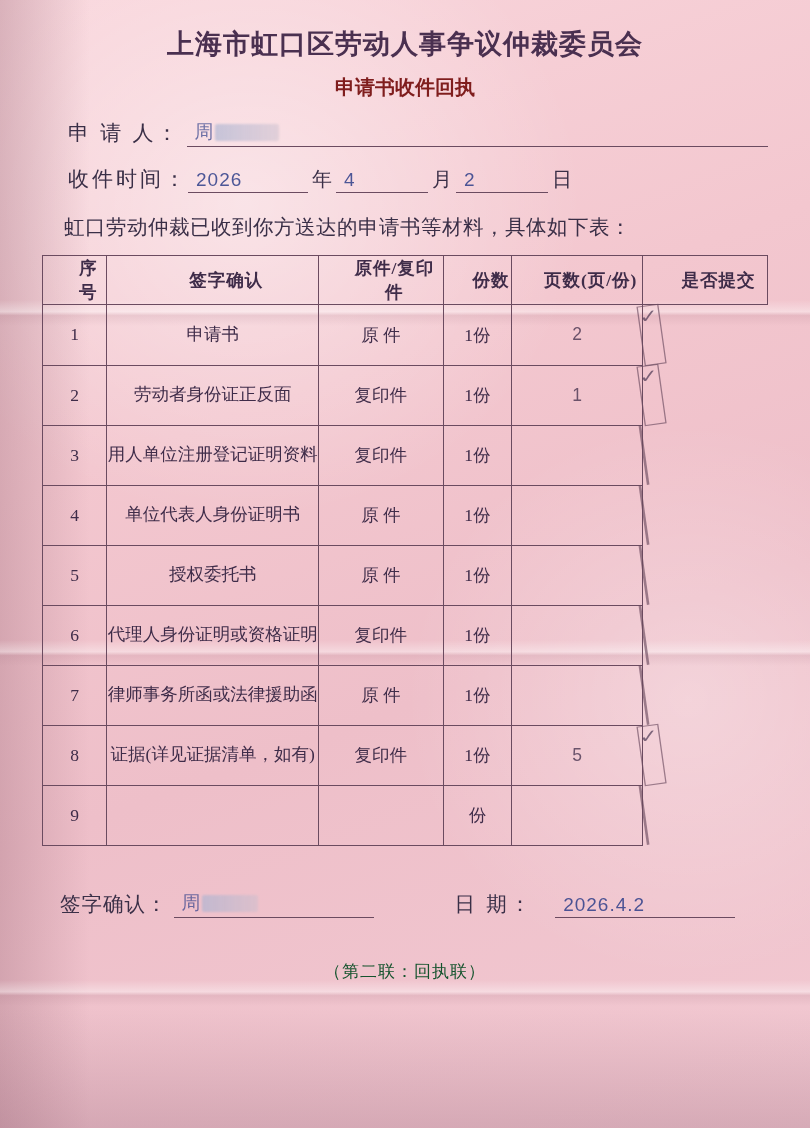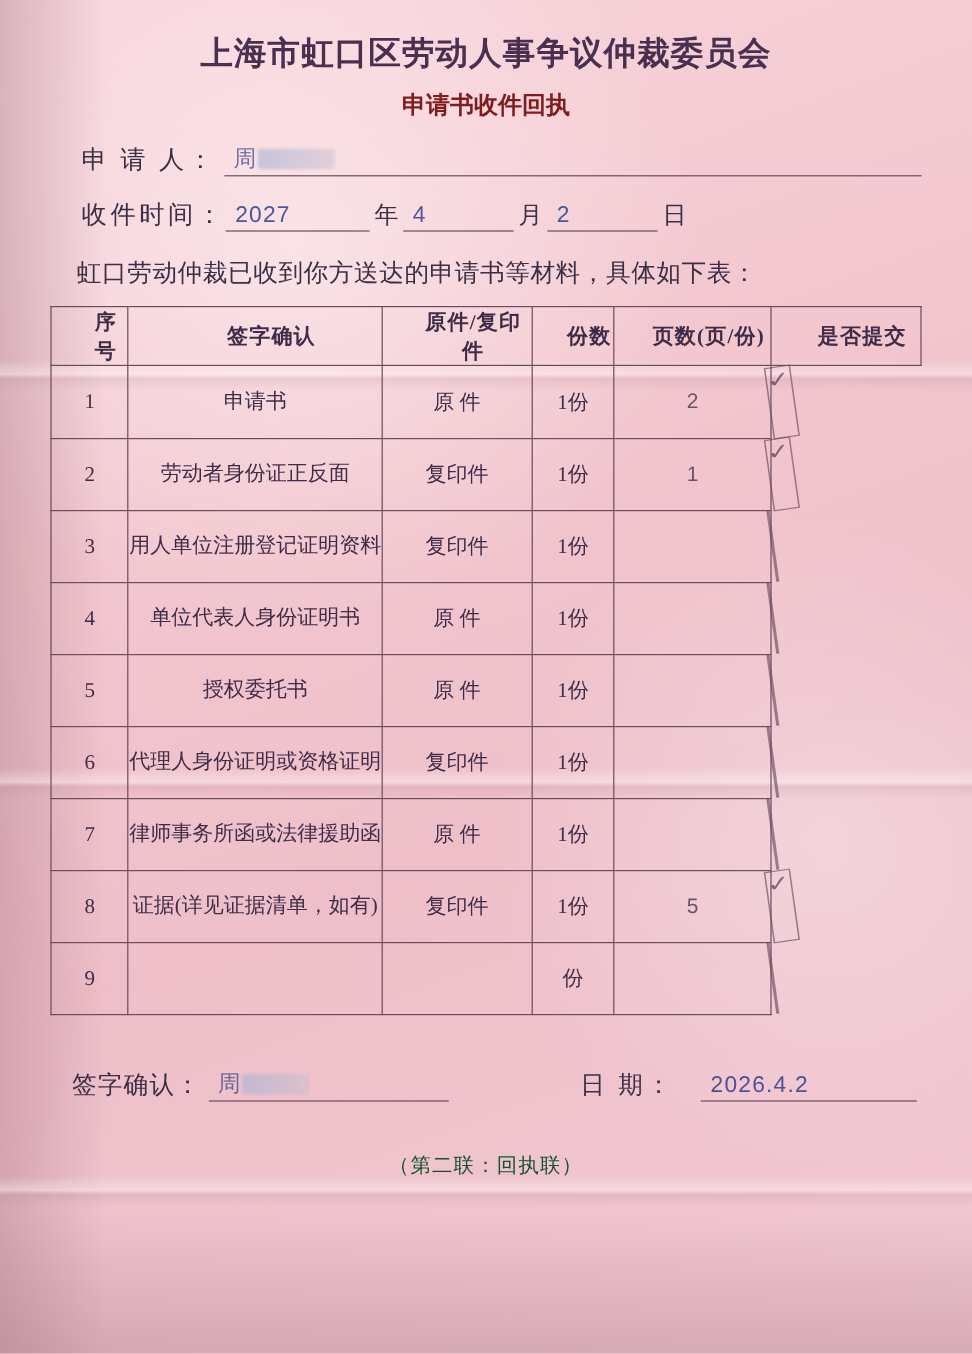--- a/index.html
+++ b/index.html
@@ -204,21 +204,21 @@
     font-size: 20.5px;
   }
   .sign-label { letter-spacing: 1px; white-space: nowrap; }
   .sign-line {
     width: 200px;
     border-bottom: 1.4px solid #6b4b60;
     height: 26px;
     margin-left: 6px;
     position: relative;
   }
-  .date-label { margin-left: 110px; letter-spacing: 3px; white-space: nowrap; }
+  .date-label { margin-left: 81px; letter-spacing: 3px; white-space: nowrap; }
   .date-line {
     width: 180px;
     border-bottom: 1.4px solid #6b4b60;
     height: 26px;
     margin-left: 22px;
     position: relative;
   }
 
   .footer {
     text-align: center;
@@ -248,21 +248,21 @@
     <span class="underline">
       <span class="hand">
         <span style="opacity:.8">周</span><span class="redacted" style="width:64px"></span>
       </span>
     </span>
   </div>
 
   <div class="field-row">
     <span class="field-label">收件时间：</span>
     <span class="u-fixed" style="width:120px">
-      <span class="hand">2027</span>
+      <span class="hand">2026</span>
     </span>
     <span class="unit">年</span>
     <span class="u-fixed" style="width:92px">
       <span class="hand">4</span>
     </span>
     <span class="unit">月</span>
     <span class="u-fixed" style="width:92px">
       <span class="hand">2</span>
     </span>
     <span class="unit">日</span>

